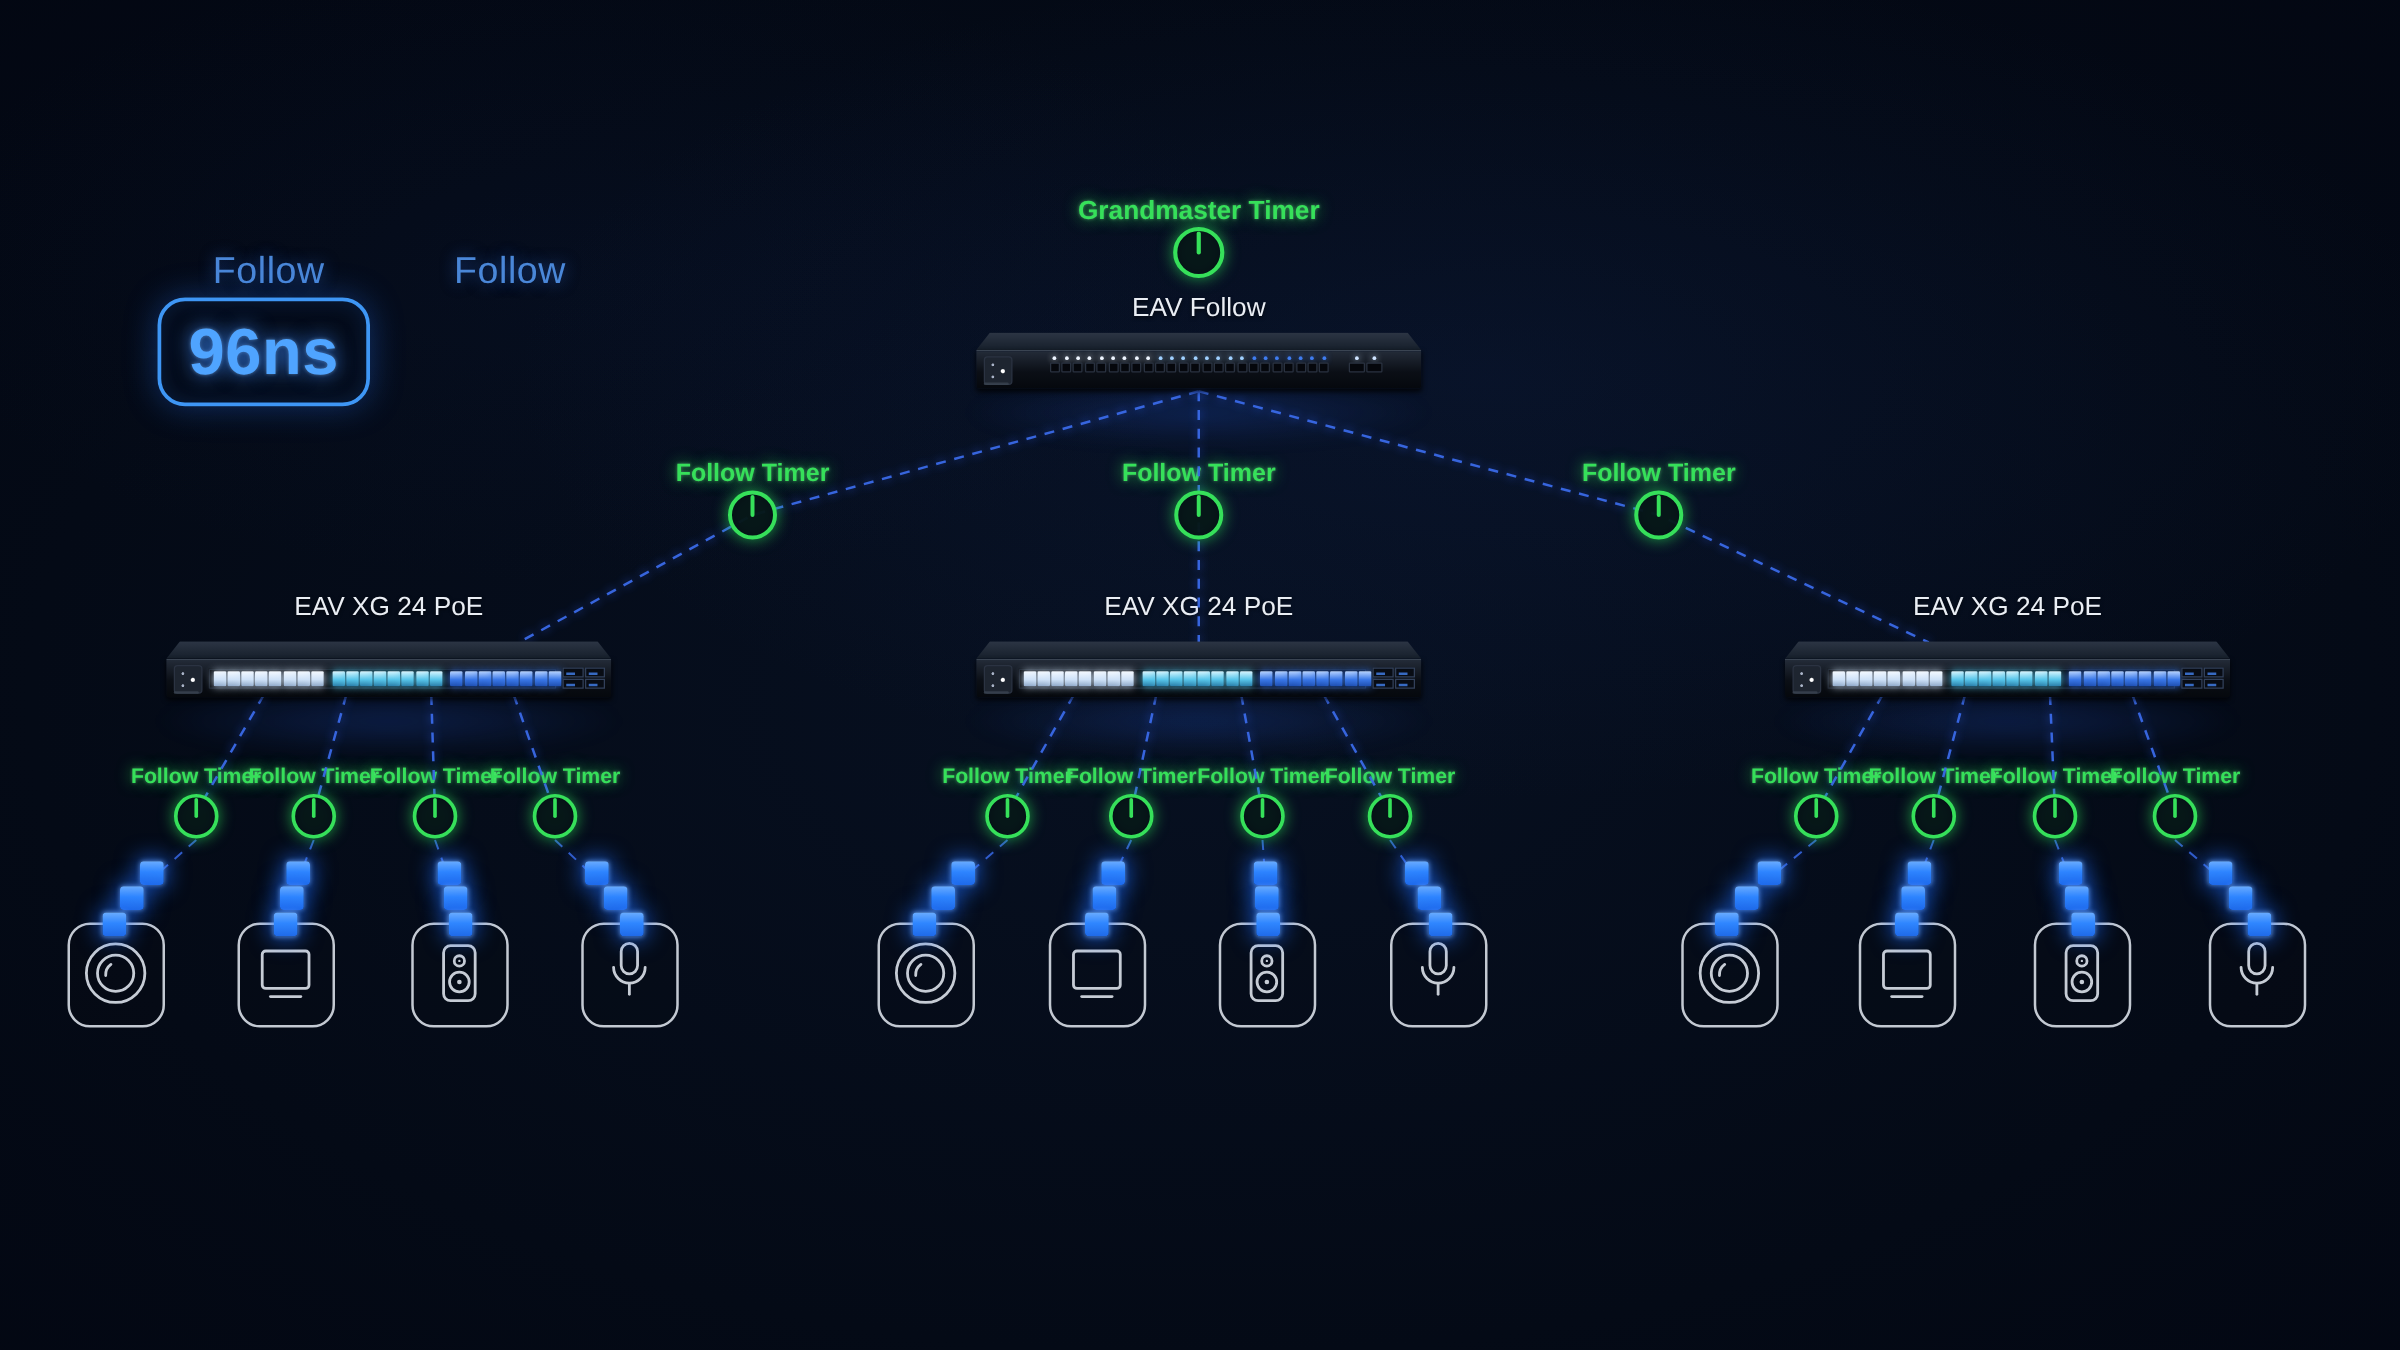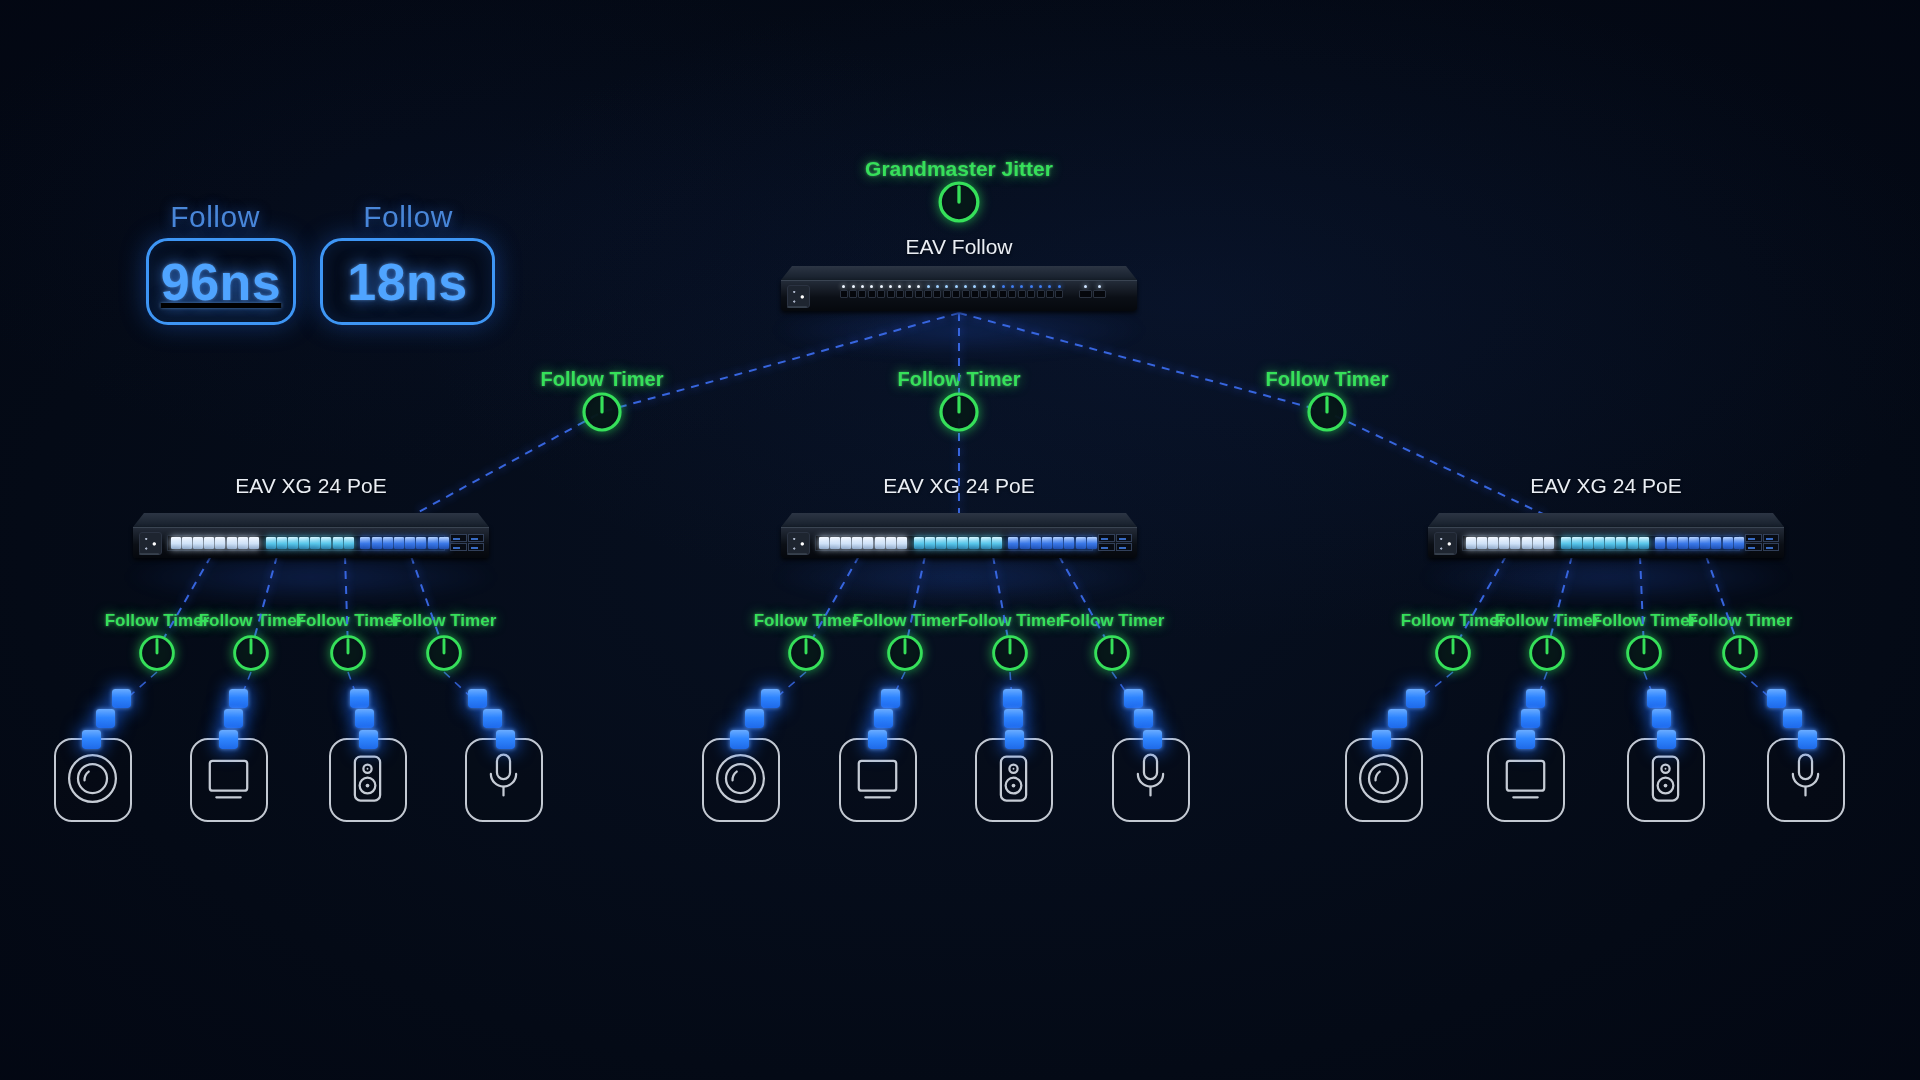--- a/index.html
+++ b/index.html
@@ -107,29 +107,26 @@
       <path d="M1453,672 L1418.5,700" fill="none" stroke="#3a6ae8" stroke-width="1.6" stroke-dasharray="8 7" opacity="0.85" style="filter:drop-shadow(0 0 4px rgba(40,90,230,.9));"></path>
       <path d="M1572,556 L1547,650" fill="none" stroke="#3a6ae8" stroke-width="2" stroke-dasharray="8 7" opacity="0.95" style="filter:drop-shadow(0 0 4px rgba(40,90,230,.9));"></path>
       <path d="M1547,672 L1536.5,700" fill="none" stroke="#3a6ae8" stroke-width="1.6" stroke-dasharray="8 7" opacity="0.85" style="filter:drop-shadow(0 0 4px rgba(40,90,230,.9));"></path>
       <path d="M1640,556 L1644,650" fill="none" stroke="#3a6ae8" stroke-width="2" stroke-dasharray="8 7" opacity="0.95" style="filter:drop-shadow(0 0 4px rgba(40,90,230,.9));"></path>
       <path d="M1644,672 L1655,700" fill="none" stroke="#3a6ae8" stroke-width="1.6" stroke-dasharray="8 7" opacity="0.85" style="filter:drop-shadow(0 0 4px rgba(40,90,230,.9));"></path>
       <path d="M1706,556 L1740,650" fill="none" stroke="#3a6ae8" stroke-width="2" stroke-dasharray="8 7" opacity="0.95" style="filter:drop-shadow(0 0 4px rgba(40,90,230,.9));"></path>
       <path d="M1740,672 L1773,700" fill="none" stroke="#3a6ae8" stroke-width="1.6" stroke-dasharray="8 7" opacity="0.85" style="filter:drop-shadow(0 0 4px rgba(40,90,230,.9));"></path>
     </svg>
 
   <div class="stat-label" style="left:215px;top:200px;">Follow</div>
-  <div class="badge" style="left:146px;top:238px;width:150px;height:87px;text-decoration:underline;">
+  <div class="badge" style="left:126px;top:238px;width:170px;height:87px;">
     <span class="badge-value">96ns</span>
   </div>
   <div class="stat-label" style="left:408px;top:200px;">Follow</div>
-  <div class="badge" style="left:320px;top:238px;width:175px;height:87px;">
-    <span class="badge-value">18ns</span>
-  </div>
 
-  <div class="glabel" style="left:959px;top:157px;font-size:21px;">Grandmaster Jitter</div>
+  <div class="glabel" style="left:959px;top:157px;font-size:21px;">Grandmaster Timer</div>
   <div class="wlabel" style="left:959px;top:235px;">EAV Follow</div>
 
   <div id="scene">
       <div class="clock" style="left: 936px; top: 179px; width: 46px; height: 46px;"><svg width="46" height="46" viewBox="0 0 44 44">
           <circle cx="22" cy="22" r="18" fill="rgba(4,10,20,0.9)" stroke="#36e05a" stroke-width="3.2"></circle>
           <line x1="22" y1="22" x2="22" y2="7.5" stroke="#36e05a" stroke-width="3.2" stroke-linecap="round"></line>
         </svg></div>
       <div class="switch" style="left: 781px; top: 266px; width: 356px; height: 45px;">
         <div class="sw-top"></div>
         <div class="sw-front">

